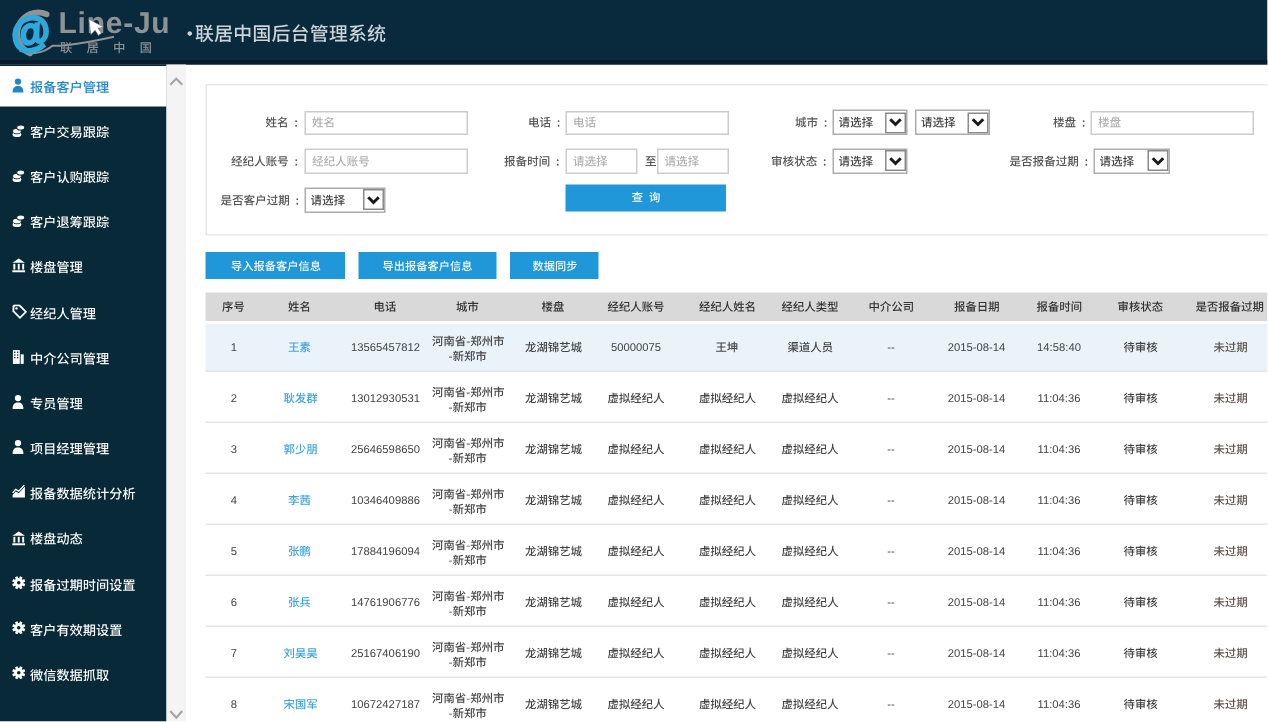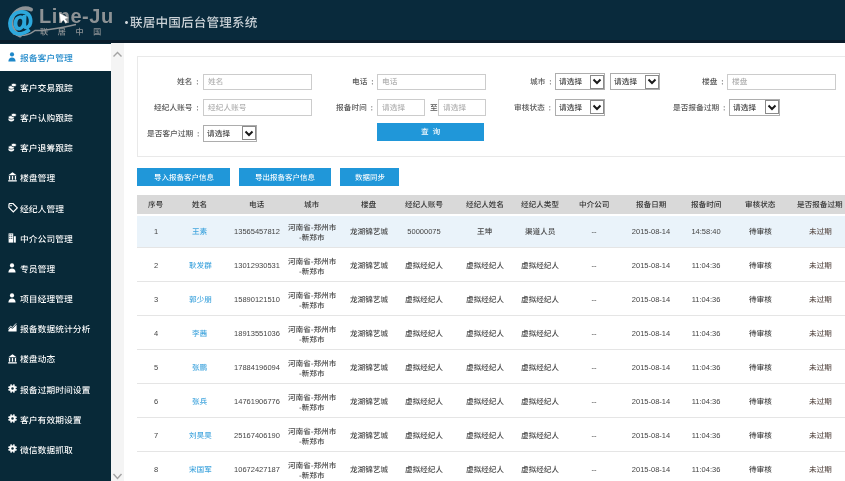--- a/index.html
+++ b/index.html
@@ -1064,21 +1064,21 @@
     <div style="position:absolute;top:294.5px;font:7.5px 'Liberation Sans',sans-serif;color:#444;white-space:pre;line-height:9.0px;left:156.0px;transform:translateX(-50%);">3</div>
     <div style="position:absolute;left:188.6px;top:294.6px;">
       <svg width="22.8" height="8.8" style="display:block;overflow:visible">
         <g fill="#3fa4dd" transform="translate(0,7.22) scale(0.00760,-0.00760)">
           <use href="#g107" x="0.0"></use>
           <use href="#g108" x="1000.0"></use>
           <use href="#g109" x="2000.0"></use>
         </g>
       </svg>
     </div>
-    <div style="position:absolute;top:294.5px;font:7.5px 'Liberation Sans',sans-serif;color:#444;white-space:pre;line-height:9.0px;left:257.0px;transform:translateX(-50%);">15890121510</div>
+    <div style="position:absolute;top:294.5px;font:7.5px 'Liberation Sans',sans-serif;color:#444;white-space:pre;line-height:9.0px;left:257.0px;transform:translateX(-50%);">25646598650</div>
     <div style="position:absolute;left:287.8px;top:291.0px;">
       <svg width="48.3" height="8.8" style="display:block;overflow:visible">
         <g fill="#444" transform="translate(0,7.22) scale(0.00760,-0.00760)">
           <use href="#g86" x="0.0"></use>
           <use href="#g87" x="1000.0"></use>
           <use href="#g88" x="2000.0"></use>
           <use href="#g89" x="3000.0"></use>
           <use href="#g90" x="3357.0"></use>
           <use href="#g91" x="4357.0"></use>
           <use href="#g60" x="5357.0"></use>
@@ -1163,21 +1163,21 @@
     <div class="abs" style="left:137px;top:316px;width:708px;height:34px;background:#fff;border-bottom:1px solid #e5e5e5;"></div>
     <div style="position:absolute;top:328.5px;font:7.5px 'Liberation Sans',sans-serif;color:#444;white-space:pre;line-height:9.0px;left:156.0px;transform:translateX(-50%);">4</div>
     <div style="position:absolute;left:192.4px;top:328.6px;">
       <svg width="15.2" height="8.8" style="display:block;overflow:visible">
         <g fill="#3fa4dd" transform="translate(0,7.22) scale(0.00760,-0.00760)">
           <use href="#g110" x="0.0"></use>
           <use href="#g111" x="1000.0"></use>
         </g>
       </svg>
     </div>
-    <div style="position:absolute;top:328.5px;font:7.5px 'Liberation Sans',sans-serif;color:#444;white-space:pre;line-height:9.0px;left:257.0px;transform:translateX(-50%);">18913551036</div>
+    <div style="position:absolute;top:328.5px;font:7.5px 'Liberation Sans',sans-serif;color:#444;white-space:pre;line-height:9.0px;left:257.0px;transform:translateX(-50%);">10346409886</div>
     <div style="position:absolute;left:287.8px;top:325.0px;">
       <svg width="48.3" height="8.8" style="display:block;overflow:visible">
         <g fill="#444" transform="translate(0,7.22) scale(0.00760,-0.00760)">
           <use href="#g86" x="0.0"></use>
           <use href="#g87" x="1000.0"></use>
           <use href="#g88" x="2000.0"></use>
           <use href="#g89" x="3000.0"></use>
           <use href="#g90" x="3357.0"></use>
           <use href="#g91" x="4357.0"></use>
           <use href="#g60" x="5357.0"></use>

